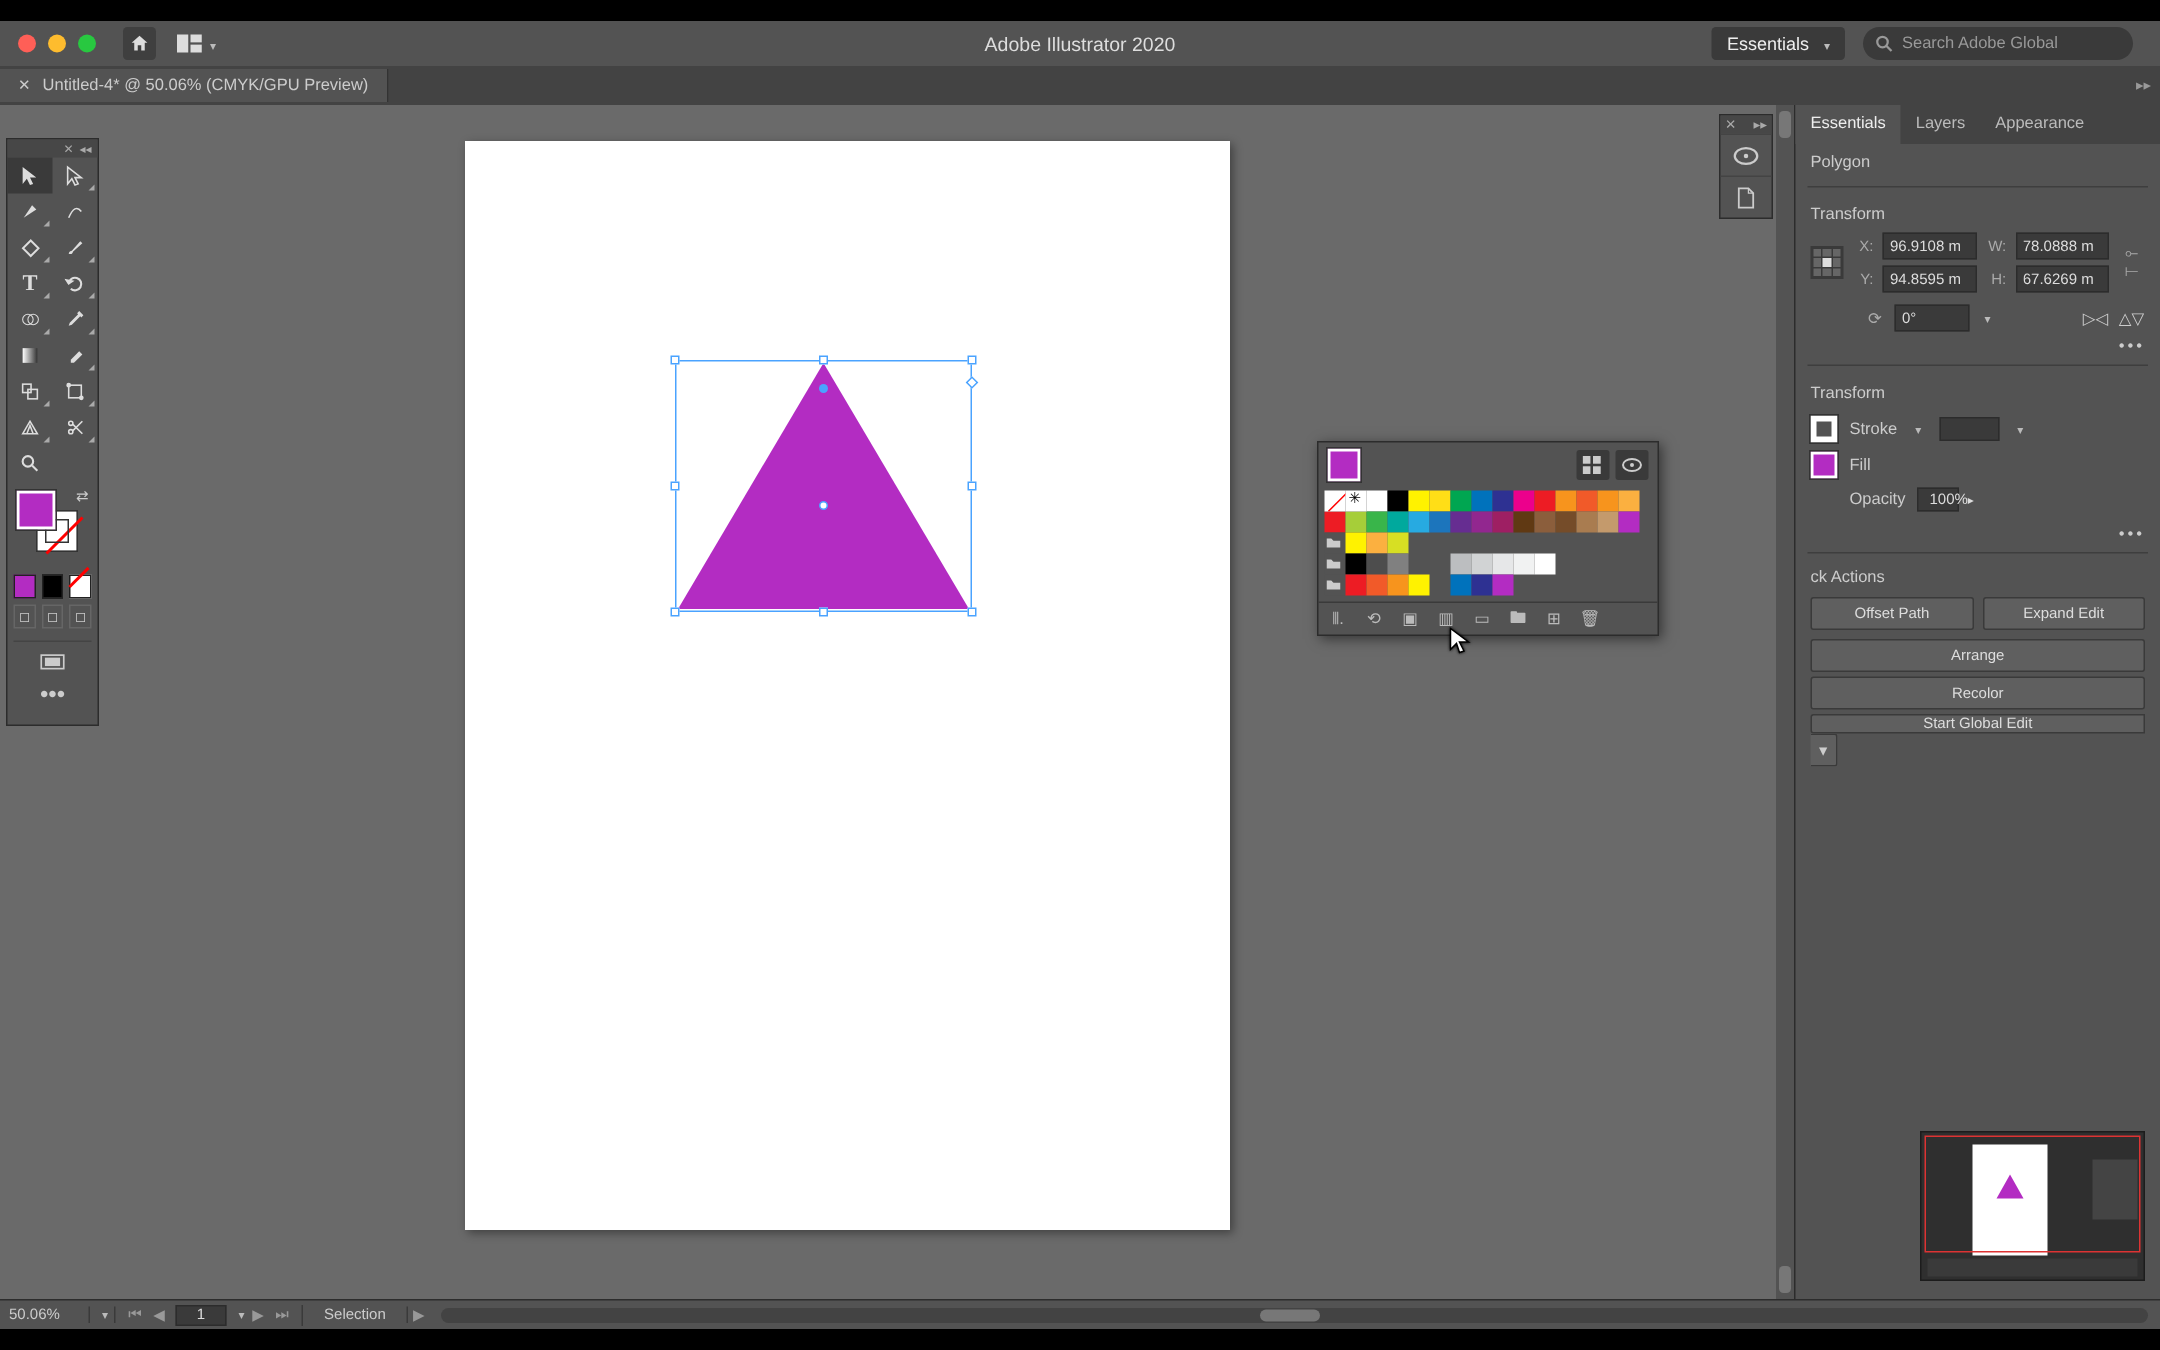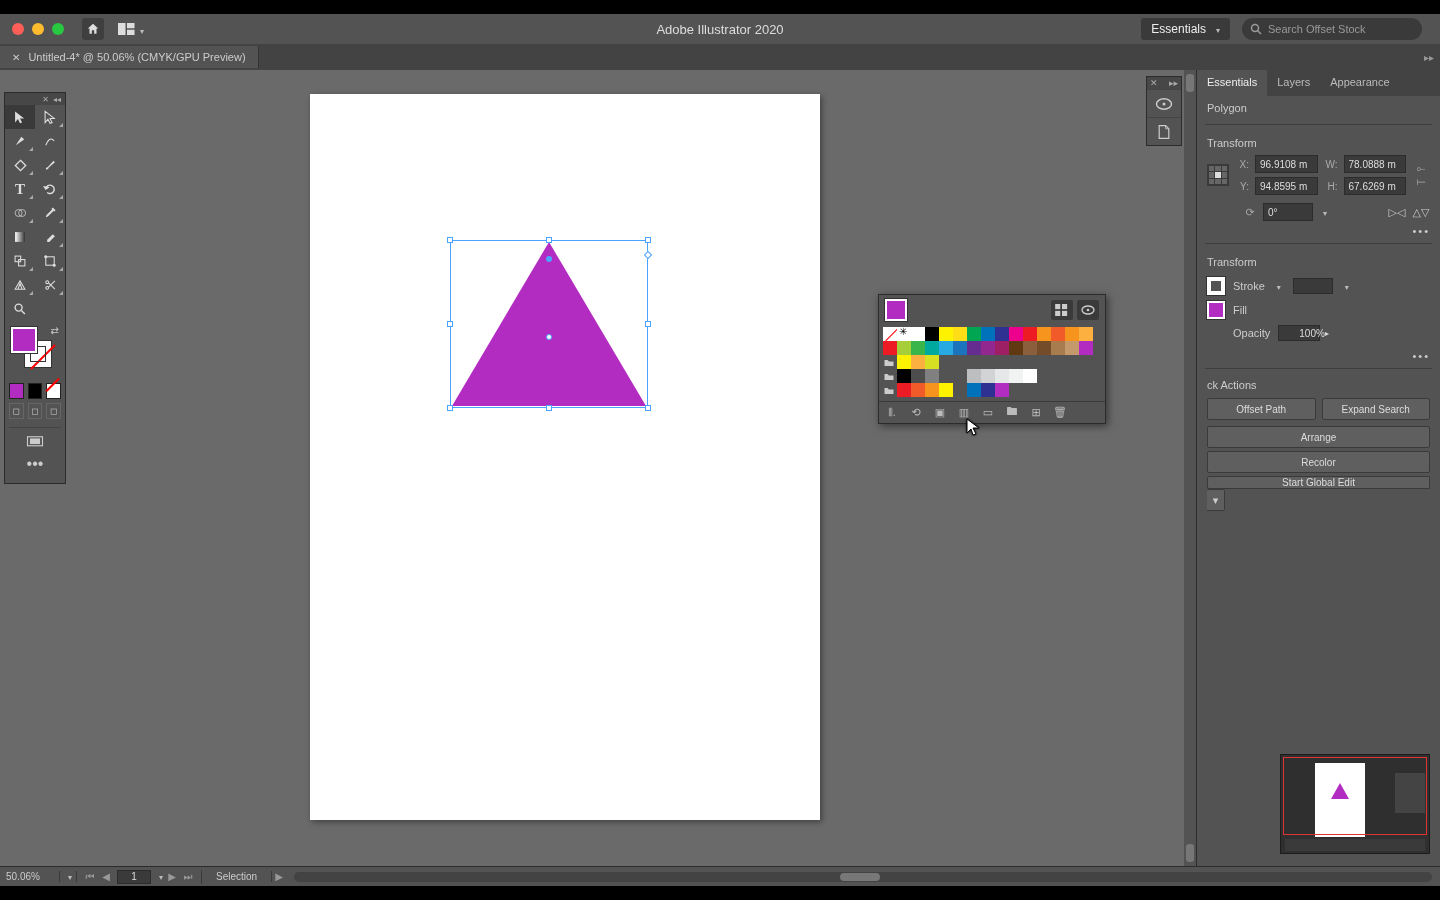--- a/index.html
+++ b/index.html
@@ -120,21 +120,21 @@
 .more-dots { text-align:right; padding:2px 10px; color:#ccc; letter-spacing:2px; }
 
 .appearance { padding:4px 10px; }
 .app-row { display:flex; align-items:center; gap:8px; height:24px; }
 .app-swatch { width:18px; height:18px; border:2.5px solid #fff; outline:1px solid #333;}
 .app-swatch.fill { background:#b32cc2; }
 .app-swatch.stroke { background:transparent; border:4px solid #fff; position:relative; outline:1px solid #333;}
 .app-drop { width:12px; color:#aaa; }
 .stroke-width { width:40px; height:16px; background:#3a3a3a; border:1px solid #2c2c2c; }
 .opac-row { display:flex; align-items:center; gap:8px; padding-left:26px; height:22px;}
-.opac-val { width:28px; height:16px; background:#3a3a3a; border:1px solid #2c2c2c; color:#ddd; font-size:10px; padding:0 20px; display:flex; align-items:center; justify-content:space-between;}
+.opac-val { width:28px; height:16px; background:#3a3a3a; border:1px solid #2c2c2c; color:#ddd; font-size:10px; padding:0 7px; display:flex; align-items:center; justify-content:space-between;}
 
 .qa-title { padding:6px 10px 4px; }
 .qa-row { display:flex; gap:6px; padding:3px 10px; }
 .qa-btn { flex:1; height:22px; background:#5f5f5f; border:1px solid #3a3a3a; color:#ddd; font-size:10px; display:flex; align-items:center; justify-content:center; border-radius:2px;}
 .qa-full { width:calc(100% - 20px); margin:3px 10px; height:22px; background:#5f5f5f; border:1px solid #3a3a3a; color:#ddd; font-size:10px; display:flex; align-items:center; justify-content:center; border-radius:2px;}
 .qa-split { display:flex; margin:3px 10px;flex-direction:column; }
 .qa-split .main{ flex:1; height:22px; background:#5f5f5f; border:1px solid #3a3a3a; color:#ddd; font-size:10px; display:flex; align-items:center; justify-content:center; border-radius:2px 0 0 2px;}
 .qa-split .dd{ width:18px; height:22px; background:#5f5f5f; border:1px solid #3a3a3a; border-left:0; color:#ccc; display:flex; align-items:center; justify-content:center; border-radius:0 2px 2px 0;}
 
 
@@ -187,21 +187,21 @@
   <div class="app-title">Adobe Illustrator 2020</div>
   <div class="workspace-switch">
     <span>Essentials</span>
     <span class="chev"></span>
   </div>
   <div class="stock-search">
     <svg width="12" height="12" viewBox="0 0 24 24" fill="none" stroke="#999" stroke-width="3">
         <circle cx="10" cy="10" r="7"></circle>
         <line x1="15" y1="15" x2="22" y2="22"></line>
       </svg>
-    <span textcontent="Search Adobe Stock">Search Offset Stock</span>
+    <span textcontent="Search Adobe Stock">Search Adobe Global</span>
   </div>
 </div>
 
 <div class="doctab-bar">
   <div class="doctab">
     <span class="x">✕</span>
     <span>Untitled-4* @ 50.06% (CMYK/GPU Preview)</span>
   </div>
   <span class="collapse-arrow">▸▸</span>
 </div>
@@ -585,21 +585,21 @@
             <span style="font-size:8px">▸</span>
           </div>
       </div>
     </div>
     <div class="more-dots">•••</div>
     <div class="p-sep"></div>
 
     <div class="qa-title">ck Actions</div>
     <div class="qa-row">
       <div class="qa-btn">Offset Path</div>
-      <div class="qa-btn">Expand Search</div>
+      <div class="qa-btn">Expand Edit</div>
     </div>
     <div class="qa-full">Arrange</div>
     <div class="qa-full">Recolor</div>
     <div class="qa-split">
       <div class="main">Start Global Edit</div>
       <div class="dd">▾</div>
     </div>
 
     <div class="navigator">
       <div class="artb"></div>

